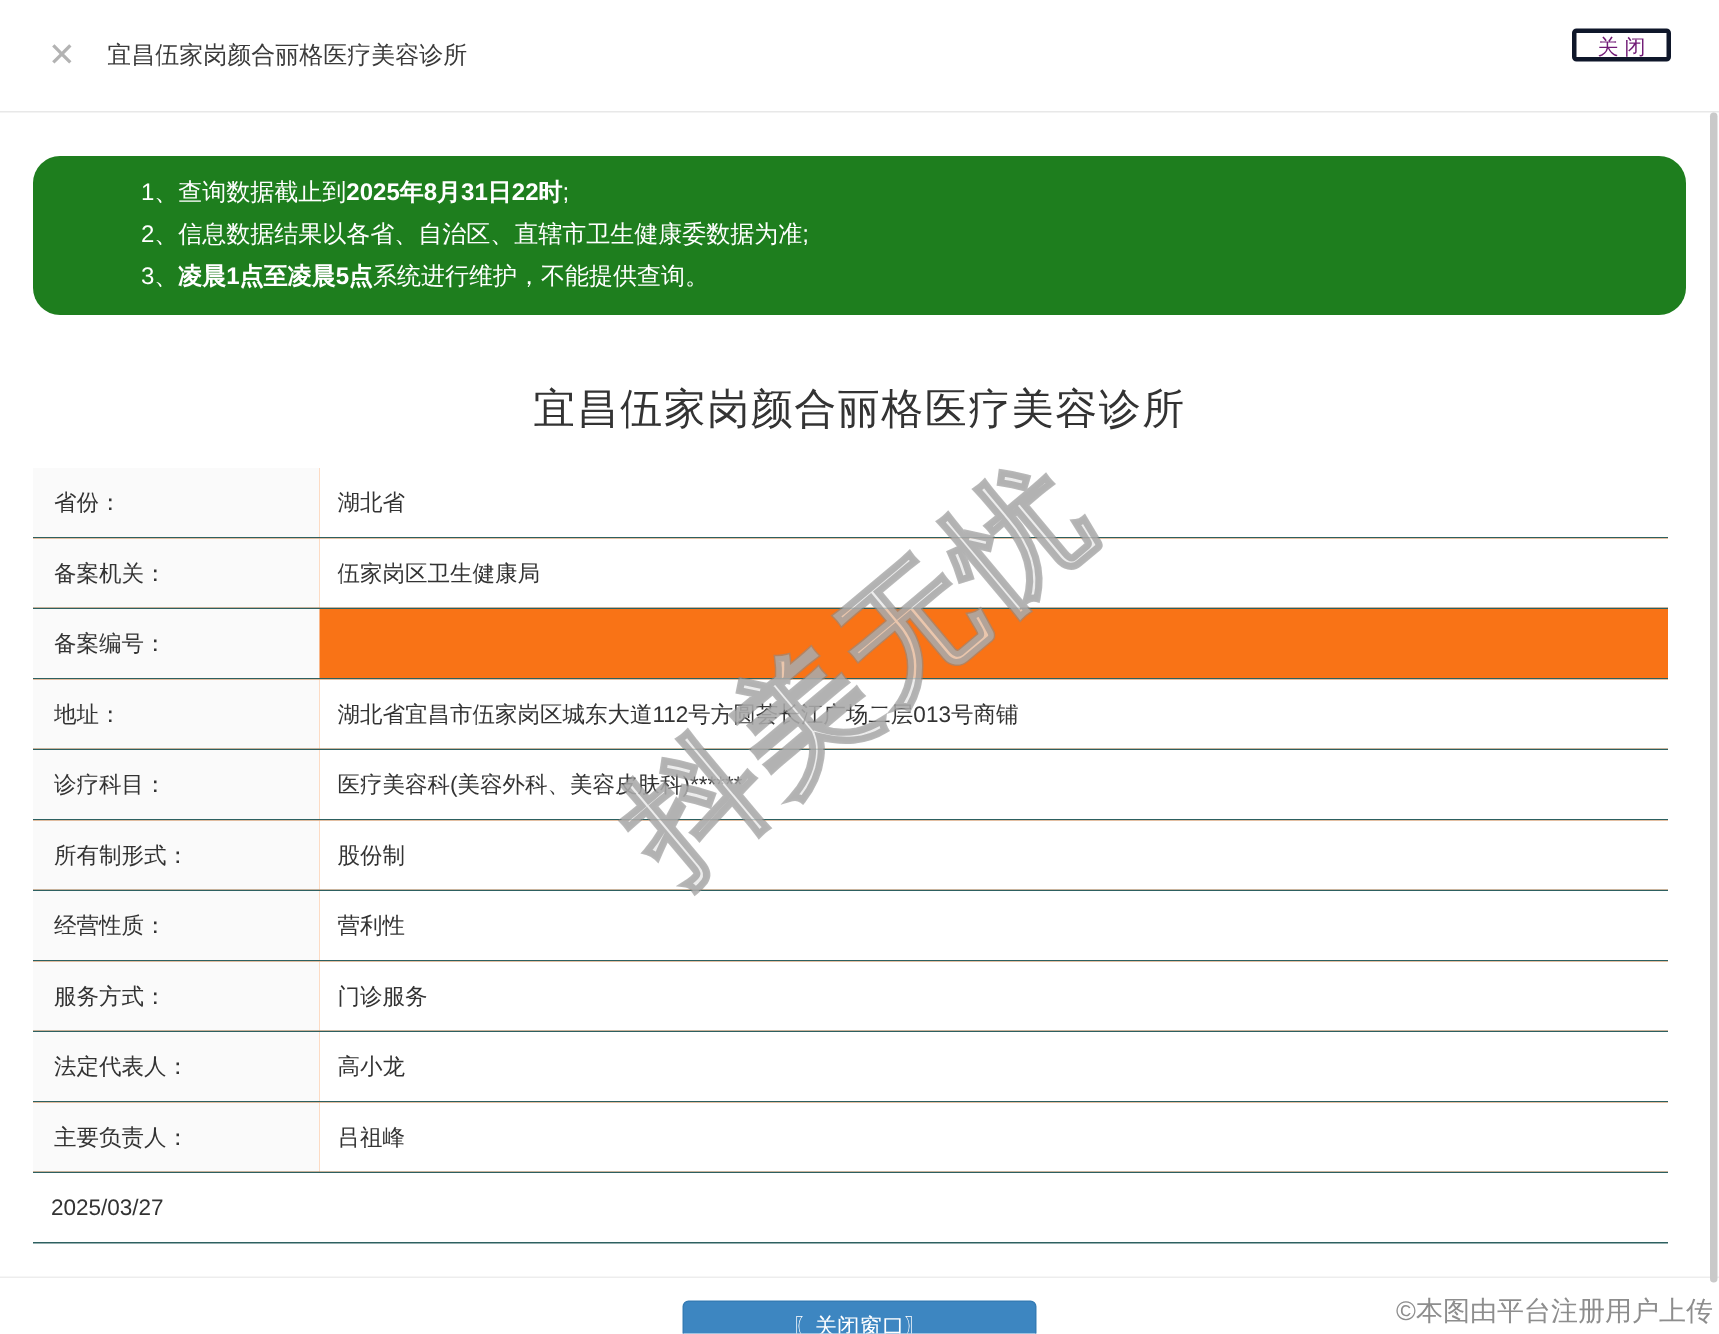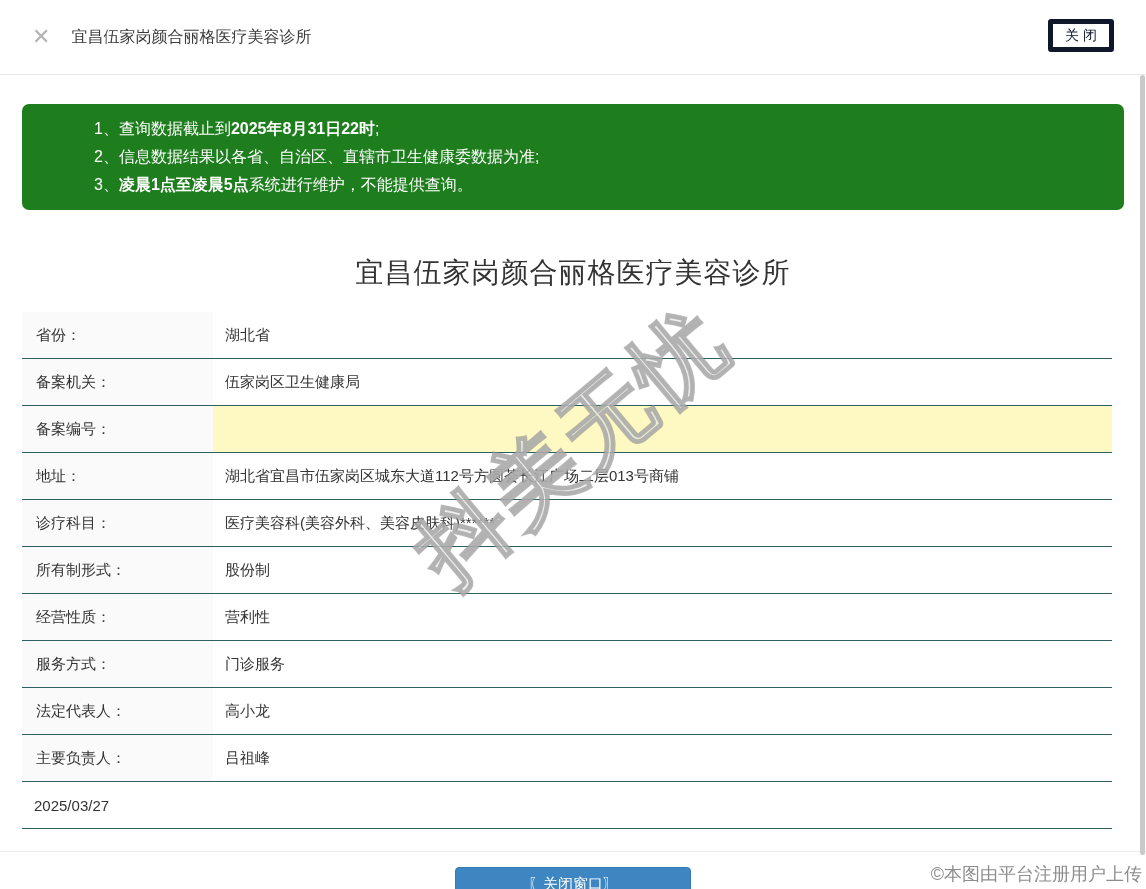--- a/index.html
+++ b/index.html
@@ -15,43 +15,43 @@
     background:#fff;border-bottom:1px solid #e8e8e8;
   }
   .close-x{
     margin-left:32px;font-size:22px;color:#b3b3b3;line-height:1;
     cursor:pointer;user-select:none;
   }
   .header-title{
     margin:0 0 0 21px;font-size:16px;font-weight:500;color:#3a3a3a;
   }
   .close-btn{
-    position:absolute;right:32px;top:19px;width:66px;height:33px;
-    background:#fff;border:5px solid #0f172a;border-radius:3px;
-    font-size:14px;color:#0f172a;cursor:pointer;
+    position:absolute;right:32px;top:19px;width:66px;height:22px;
+    background:#fff;border:3px solid #0f172a;border-radius:3px;
+    font-size:14px;color:#701a75;cursor:pointer;
     font-family:inherit;
   }
   
   .notice{
-    margin:29px 22px 0 22px;background:#1e7e1e;border-radius:7px;
+    margin:29px 22px 0 22px;background:#1e7e1e;border-radius:18px;
     padding:11px 36px 11px 72px;color:#fff;
   }
   .notice-line{font-size:16px;line-height:28px;}
   .notice-line b{font-weight:bold;}
   
   .doc-title{
     margin:44px 0 20px 0;text-align:center;
     font-size:28px;font-weight:400;color:#333;letter-spacing:1px;
   }
   
   .info-table{margin:0 34px;width:1078px;}
   .info-table{margin-left:22px;width:1090px;}
   .row{
     display:flex;height:46px;border-bottom:1px solid #2d6060;
-    align-items:stretch;background:#fef9c3;
+    align-items:stretch;background:#f97316;
   }
   .cell{display:flex;align-items:center;font-size:15px;color:#333;}
   .cell.label{
     width:177px;flex:0 0 177px;background:#fafafa;padding-left:14px;
   }
   .cell.value{flex:1;padding-left:12px;background:#fff;}
   
   .hr{margin-top:22px;border-top:1px solid #ededed;width:1146px;}
   .btn-wrap{display:flex;justify-content:center;margin-top:15px;}
   .close-window-btn{

